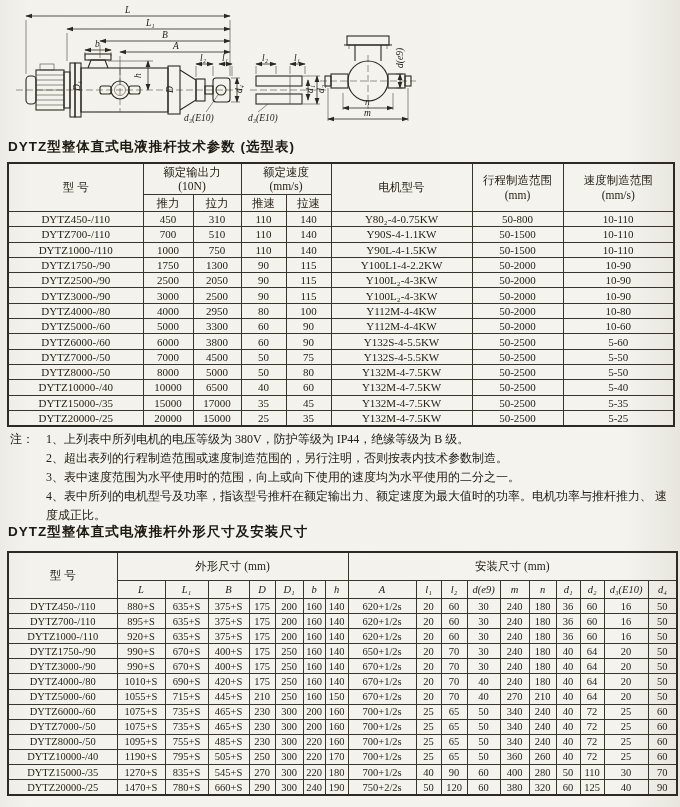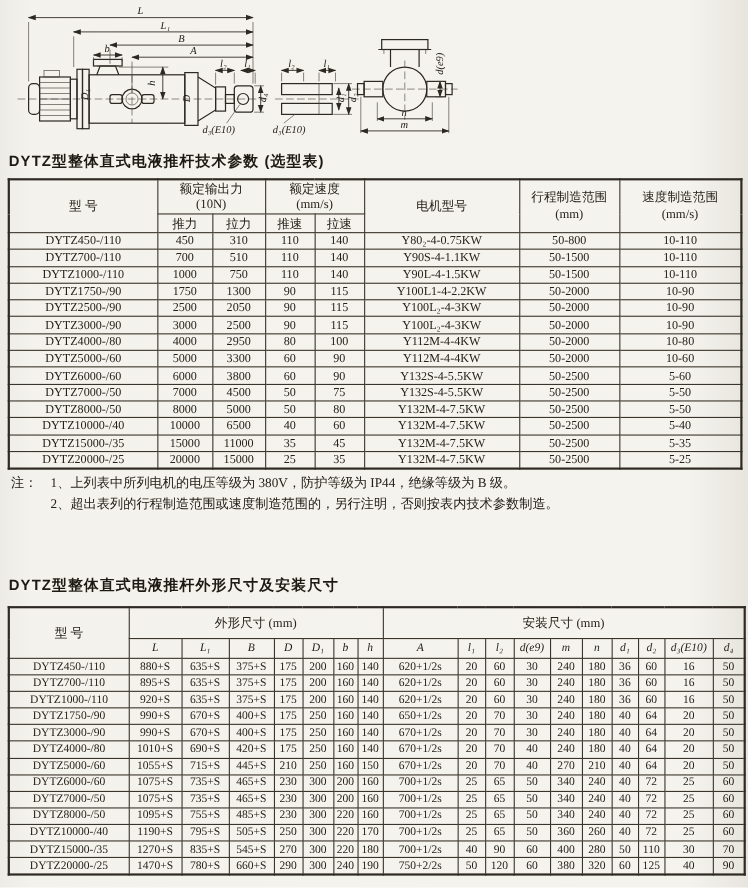--- a/index.html
+++ b/index.html
@@ -345,21 +345,21 @@
           <td>6500</td>
           <td>40</td>
           <td>60</td>
           <td>Y132M-4-7.5KW</td>
           <td>50-2500</td>
           <td>5-40</td>
         </tr>
         <tr>
           <td>DYTZ15000-/35</td>
           <td>15000</td>
-          <td>11000</td>
+          <td>17000</td>
           <td>35</td>
           <td>45</td>
           <td>Y132M-4-7.5KW</td>
           <td>50-2500</td>
           <td>5-35</td>
         </tr>
         <tr>
           <td>DYTZ20000-/25</td>
           <td>20000</td>
           <td>15000</td>
@@ -370,20 +370,22 @@
           <td>5-25</td>
         </tr>
       </tbody>
   </table>
 
   <div class="notes">
     <span class="notes-prefix">注：</span>
     <div class="notes-items">
       <div>1、上列表中所列电机的电压等级为 380V，防护等级为 IP44，绝缘等级为 B 级。</div>
       <div>2、超出表列的行程制造范围或速度制造范围的，另行注明，否则按表内技术参数制造。</div>
+      <div>3、表中速度范围为水平使用时的范围，向上或向下使用的速度均为水平使用的二分之一。</div>
+      <div>4、表中所列的电机型号及功率，指该型号推杆在额定输出力、额定速度为最大值时的功率。电机功率与推杆推力、 速度成正比。</div>
     </div>
   </div>
 
   <h2 class="doc-title" id="title2">DYTZ型整体直式电液推杆外形尺寸及安装尺寸</h2>
 
   <table class="t2">
     <colgroup>
       <col style="width:109px">
         <col style="width:48px">
         <col style="width:43px">

